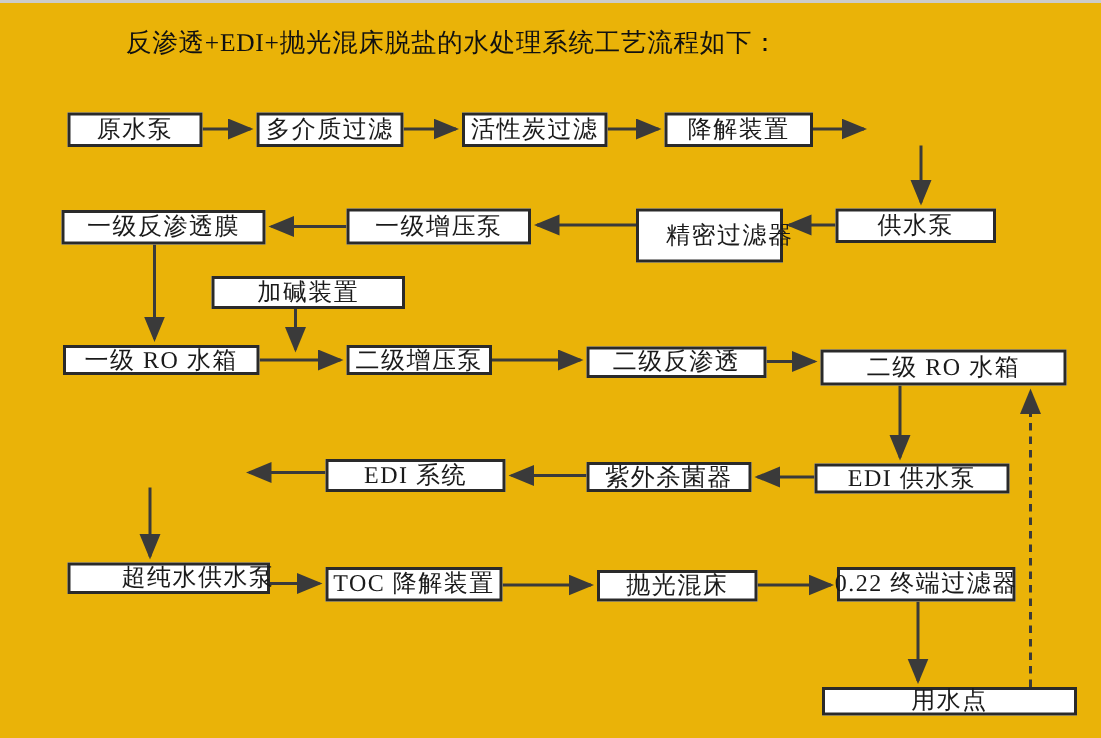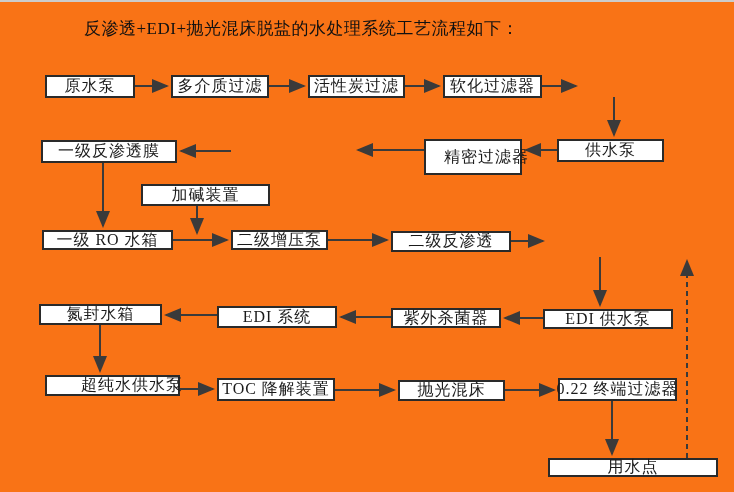--- a/index.html
+++ b/index.html
@@ -1,17 +1,17 @@
 <!DOCTYPE html>
 <html><head>
 <meta charset="utf-8">
 <style>
   html,body{margin:0;padding:0;background:#ffffff;}
   #canvas{
-    position:relative;width:734px;height:492px;background:#f97316;
+    position:relative;width:734px;height:492px;background:#eab308;
     font-family:"Liberation Serif","DejaVu Serif",serif;color:#1a1a1a;overflow:hidden;
   }
   #top-edge{position:absolute;left:0;top:0;width:734px;height:2px;background:#cccccc;}
   #title{
     position:absolute;left:84px;top:17px;font-size:17px;letter-spacing:0.5px;
     color:#111;white-space:nowrap;
   }
   .node{
     position:absolute;box-sizing:border-box;border:2px solid #2a2a2a;background:#ffffff;
     display:flex;align-items:center;justify-content:center;
@@ -80,30 +80,31 @@
       <line x1="335" y1="390" x2="394" y2="390" marker-end="url(#arw)"></line>
       <line x1="505" y1="390" x2="554" y2="390" marker-end="url(#arw)"></line>
       <line x1="612" y1="401" x2="612" y2="454" marker-end="url(#arw)"></line>
       <line x1="687" y1="458" x2="687" y2="261" stroke-dasharray="5,4" marker-end="url(#arw)"></line>
     </g>
   </svg>
 
   <div class="node" id="n0">原水泵</div>
   <div class="node" id="n1">多介质过滤</div>
   <div class="node" id="n2">活性炭过滤</div>
-  <div class="node" id="n3">软化过滤器</div>
+  <div class="node" id="n3">降解装置</div>
   <div class="node" id="n5">供水泵</div>
   <div class="node" id="n6">精密过滤器</div>
+  <div class="node" id="n7">一级增压泵</div>
   <div class="node" id="n8">一级反渗透膜</div>
   <div class="node" id="n9">加碱装置</div>
   <div class="node" id="n10">一级 RO 水箱</div>
   <div class="node" id="n11">二级增压泵</div>
   <div class="node" id="n12">二级反渗透</div>
+  <div class="node" id="n13">二级 RO 水箱</div>
   <div class="node" id="n14">EDI 供水泵</div>
   <div class="node" id="n15">紫外杀菌器</div>
   <div class="node" id="n16">EDI 系统</div>
-  <div class="node" id="n17">氮封水箱</div>
   <div class="node" id="n18">超纯水供水泵</div>
   <div class="node" id="n19">TOC 降解装置</div>
   <div class="node" id="n20">抛光混床</div>
   <div class="node" id="n21">0.22 终端过滤器</div>
   <div class="node" id="n22">用水点</div>
 </div>
 
 </body></html>

